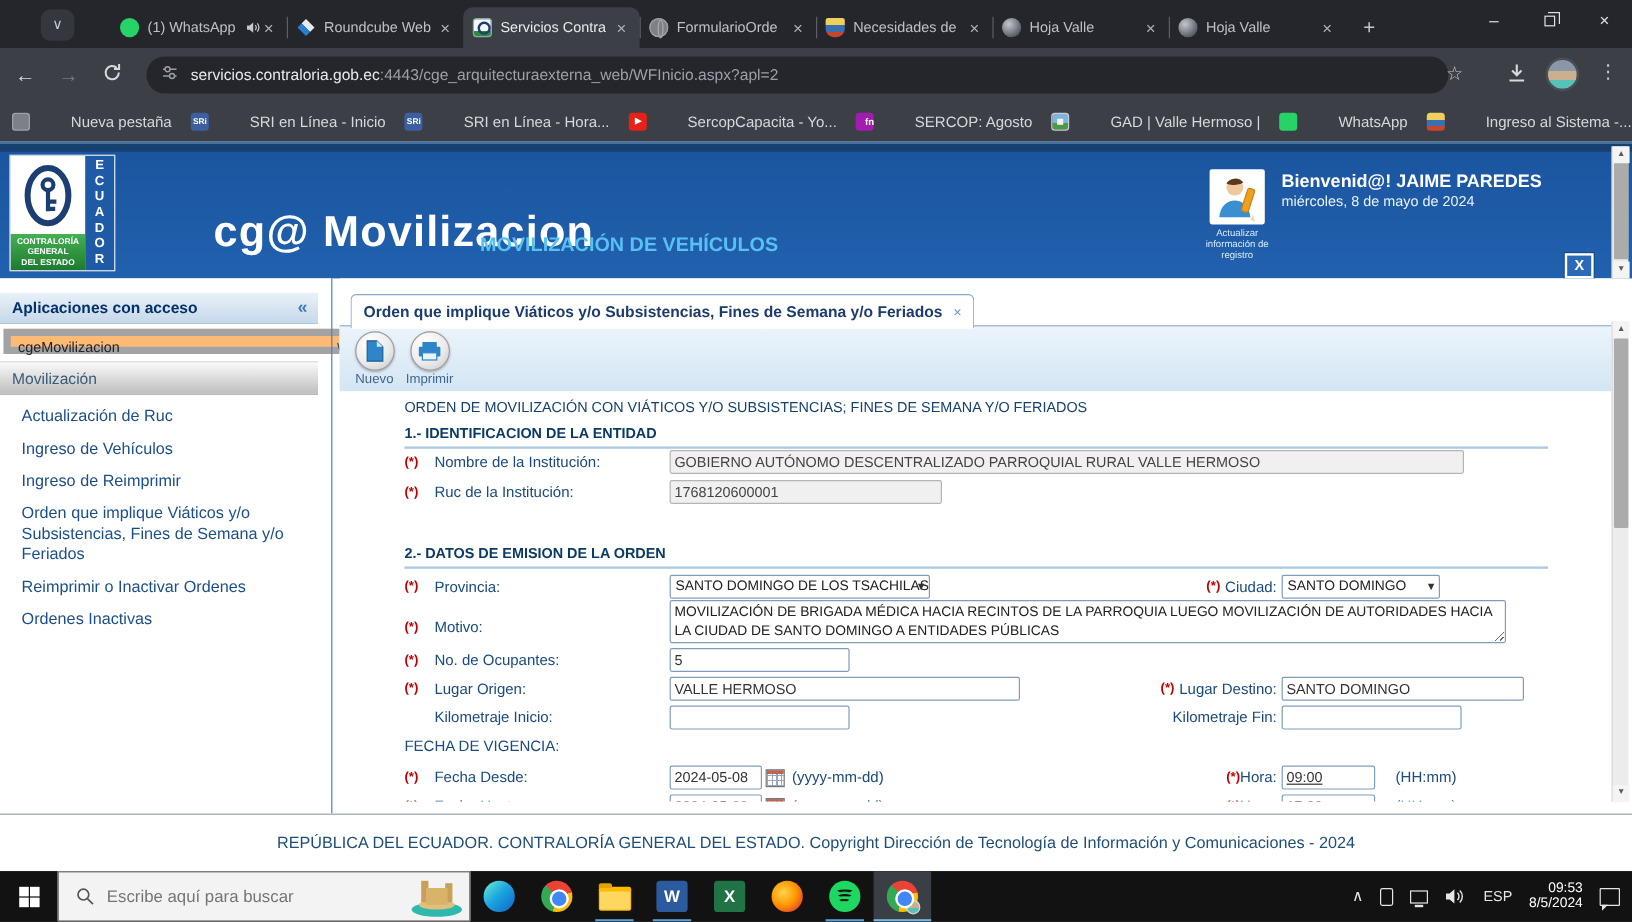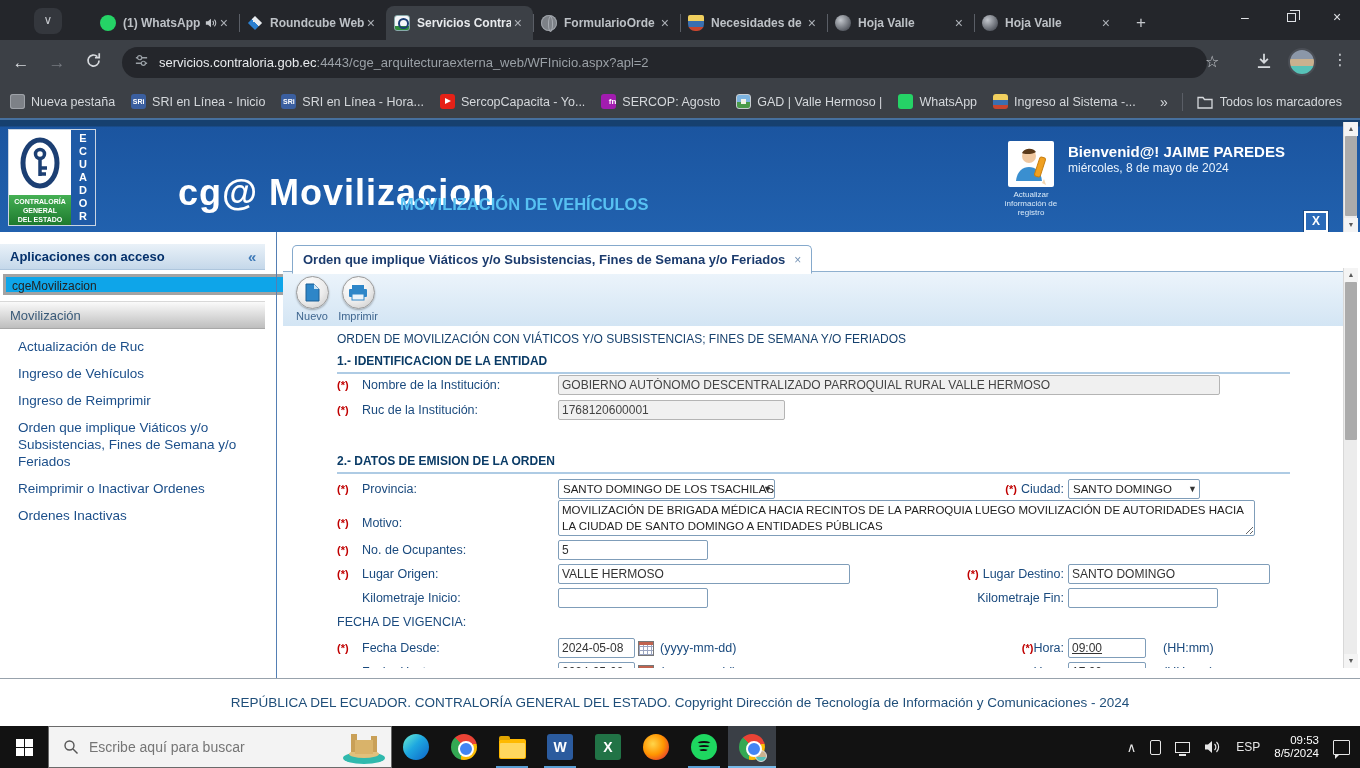--- a/index.html
+++ b/index.html
@@ -7,21 +7,21 @@
     font-family:"Liberation Sans","DejaVu Sans",sans-serif; }
   #screen { position:relative; width:1360px; height:768px; }
 
   
   .tabstrip { position:absolute; left:0; top:0; width:1360px; height:40px; background:#24262b; display:flex; align-items:flex-end; }
   .tabsearch { position:absolute; left:34px; top:8px; width:28px; height:26px; border-radius:8px; background:#34373d; color:#c4c7cc; font-size:12px; text-align:center; line-height:25px; }
   .tabs { position:absolute; left:92px; top:6px; display:flex; height:34px; }
   .tab { width:147px; height:34px; display:flex; align-items:center; padding:0 8px; border-radius:8px 8px 0 0; color:#bdc1c6; font-size:12px; position:relative; }
   .tab.active { background:#3c4046; color:#e8eaed; }
   .tab:not(.active):not(:first-child)::before { content:""; position:absolute; left:0; top:8px; height:18px; width:1px; background:#5a5e66; }
-  .tab .tlabel { flex:1; overflow:hidden; white-space:nowrap; margin-left:7px;font-weight:bold; }
+  .tab .tlabel { flex:1; overflow:hidden; white-space:nowrap; margin-left:7px; }
   .tab .tclose { color:#aeb2b8; font-size:14px; padding:0 3px; }
   .favicon { width:16px; height:16px; flex:0 0 16px; border-radius:3px; position:relative; }
   .fav-wa { border-radius:50%; background:#25d366; }
   .fav-round { background:transparent; }
   .fav-round::after{ content:""; position:absolute; left:3px; top:3px; width:10px; height:10px; transform:rotate(45deg); background:linear-gradient(180deg,#e8ecf0 50%,#2a7fd0 50%); }
   .fav-cge { background:linear-gradient(#f4f6f8 0 68%, #2e8b3a 68%); border:1px solid #8aa; }
   .fav-cge::after{ content:""; position:absolute; left:3px; top:2px; width:7px; height:7px; border:2px solid #1c3f73; border-radius:50%; }
   .fav-globe { border-radius:50%; background:#7d8187; box-shadow:inset 0 0 0 1px #9ea2a8; }
   .fav-globe::after{ content:""; position:absolute; left:6.5px; top:1px; width:3px; height:14px; border-radius:50%; border:1px solid #a8acb2; }
   .fav-crest { background:linear-gradient(180deg,#f0cf5e 0 38%, #3a6fb0 38% 72%, #c8452e 72%); border-radius:2px 2px 7px 7px; }
@@ -39,21 +39,21 @@
   .omnibox { position:absolute; left:122px; top:7px; width:1085px; height:31px; border-radius:16px; background:#24262b; display:flex; align-items:center; padding:0 12px; }
   .omnibox .url { font-size:13px; margin-left:10px; white-space:nowrap; overflow:hidden; }
   .url .host { color:#e8eaed; }
   .url .rest { color:#9aa0a6; }
   .omni-star { position:absolute; left:1205px; top:12px; color:#c4c7cc; font-size:16px; }
   .tb-icon { position:absolute; top:11px; display:flex; }
   .avatarbtn { position:absolute; left:1288px; top:8px; width:28px; height:28px; border-radius:50%; background:linear-gradient(180deg,#8b97a8 0 38%,#c9b18f 38% 68%,#57c2b8 68%); border:2px solid #4a4e55; }
   .menudots { position:absolute; left:1332px; top:10px; color:#c4c7cc; font-size:16px; }
 
   .bookmarksbar { position:absolute; left:0; top:85px; width:1360px; height:33px; background:#3c4046; display:flex; align-items:center; padding:0 10px; }
-  .bm { display:flex; align-items:center; color:#d5d8dc; font-size:12.5px; margin-right:16px; white-space:nowrap; }
+  .bm { display:flex; align-items:center; color:#d5d8dc; font-size:12.5px; margin-right:16px; white-space:nowrap;gap:28px; }
   .bm .bmicon { width:15px; height:15px; margin-right:6px; border-radius:3px; position:relative; flex:0 0 15px;}
   .bmi-globe { border-radius:50%; background:#7d8187; box-shadow:inset 0 0 0 1px #9ea2a8; }
   .bmi-sri { background:#3b5fa0; color:#fff; font-size:7px; font-weight:bold; text-align:center; line-height:15px; }
   .bmi-yt { background:#e62117; }
   .bmi-yt::after{ content:""; position:absolute; left:5px; top:4px; border-left:6px solid #fff; border-top:3.5px solid transparent; border-bottom:3.5px solid transparent; }
   .bmi-fn { background:#a21caf; color:#fff; font-size:8px; font-weight:bold; text-align:right; line-height:15px; }
   .bmi-gad { background:linear-gradient(180deg,#7db4e0 0 55%, #4a9a4a 55%); border:1px solid #c8cdd2; }
   .bmi-gad::after{ content:""; position:absolute; left:4px; top:4px; width:5px; height:5px; background:#f2f2e8; }
   .bmi-wa { border-radius:50%; background:#25d366; }
   .bmi-crest { background:linear-gradient(180deg,#f0cf5e 0 38%, #3a6fb0 38% 72%, #c8452e 72%); border-radius:2px 2px 7px 7px; }
@@ -87,21 +87,21 @@
   .vsb .thumb { position:absolute; left:1px; width:12px; background:#ababab; border-radius:1px; }
   #sbheader { left:1343px; top:4px; height:110px; }
   #sbcontent { left:1343px; top:150px; height:400px; }
 
   
   .sidebar { position:absolute; left:0; top:114px; width:276px; height:446px; background:#fff; }
   .sb-title { position:absolute; left:0; top:12px; width:265px; height:26px;
     background:linear-gradient(180deg,#e9f1f8,#c5d8ea); border-bottom:1px solid #aec6dd;
     color:#04306b; font-size:13px; font-weight:bold; line-height:26px; padding-left:10px; }
   .sb-collapse { position:absolute; left:248px; top:12px; color:#3f7ab8; font-size:15px; font-weight:bold; line-height:26px; }
-  .sb-select { position:absolute; left:3px; top:42px; width:294px; height:21px; background:#0ea5e9; border:3px solid #a3a3a3;
+  .sb-select { position:absolute; left:3px; top:42px; width:294px; height:21px; background:#fdba74; border:6px solid #a3a3a3;
     font-size:12px; color:#222; line-height:19px; padding-left:6px; }
   .sb-select .selarrow { position:absolute; right:4px; top:0; color:#16416e; font-size:10px; }
   .sb-group { position:absolute; left:0; top:69px; width:265px; height:28px;
     background:linear-gradient(180deg,#fafafa,#bebebe); border-top:1px solid #d8d8d8; border-bottom:1px solid #a8a8a8;
     color:#3a5a78; font-size:13px; line-height:27px; padding-left:10px; }
   .sb-links { position:absolute; left:18px; top:106px; width:240px; }
   .sb-link { color:#1c4f8a; font-size:13.5px; line-height:17px; margin-bottom:10px; }
   .vdivider { position:absolute; left:276px; top:114px; width:1px; height:446px; background:#537fb4; }
 
   

